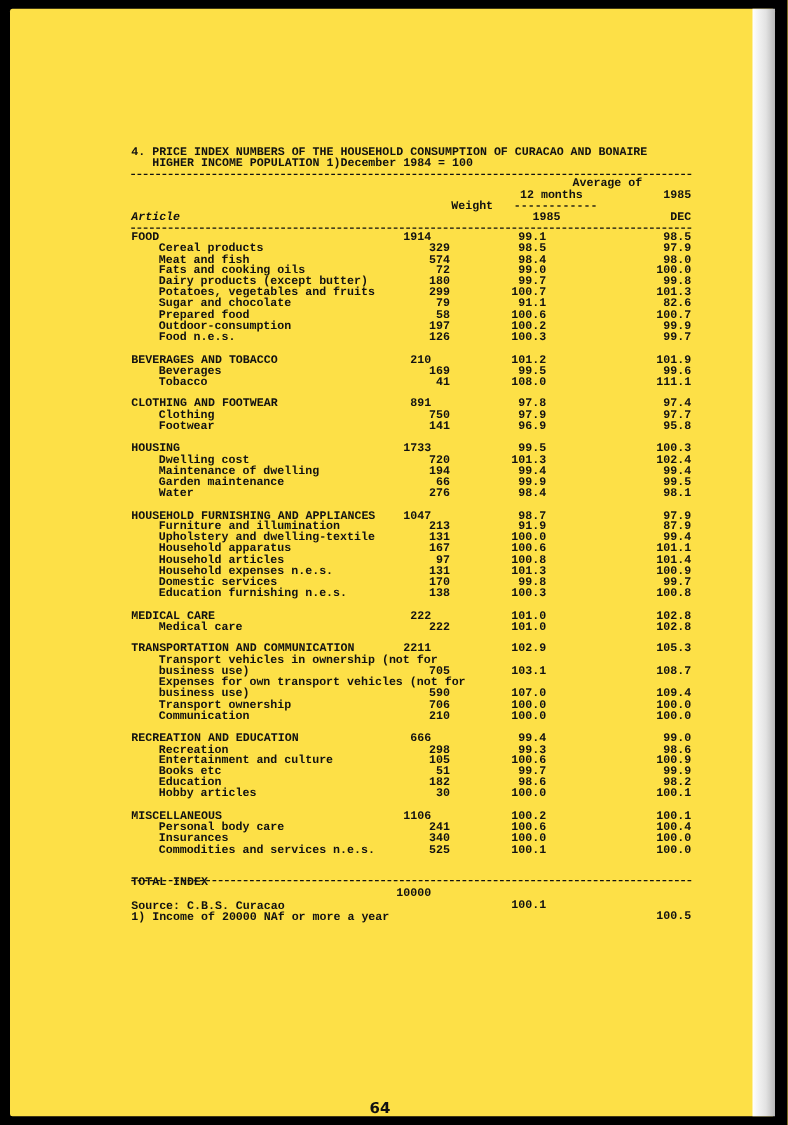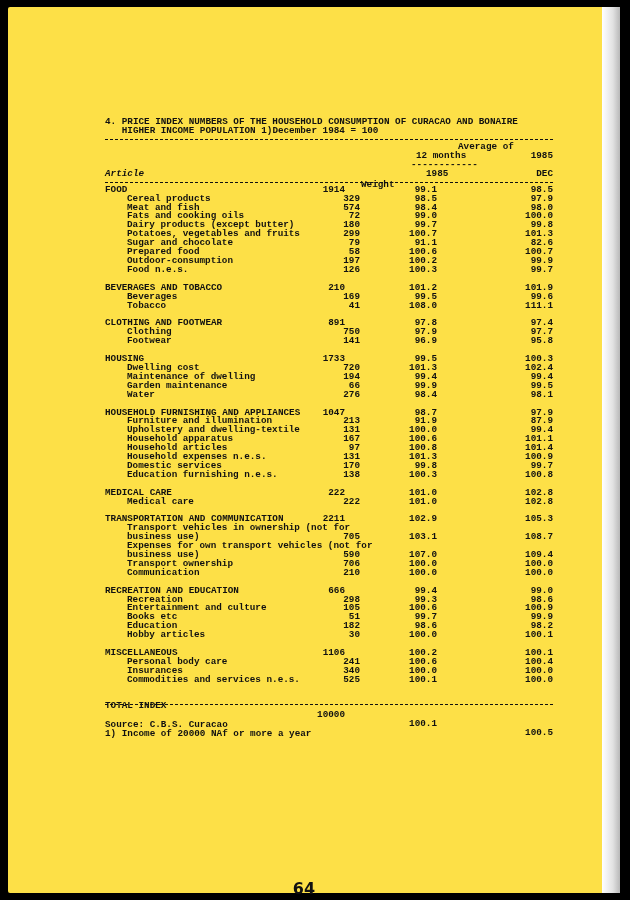--- a/index.html
+++ b/index.html
@@ -52,21 +52,21 @@
     .gap { height: 9px; }
     .notes { margin-top: 8px; }
     .notes div { white-space: pre; }
     .pagenum {
       position: absolute;
       left: 0; width: 612px;
       top: 872px;
       text-align: center;
       font-family: "DejaVu Sans", sans-serif;
       font-weight: bold;
-      font-size: 16px;
+      font-size: 12px;
       color: #111;
       padding-right: 20px;
       box-sizing: border-box;
     }
   </style>
 </head>
 <body>
 
 <div class="page">
   <div class="page-shade"></div>
@@ -74,21 +74,21 @@
   <div class="content">
     <div class="title">4. PRICE INDEX NUMBERS OF THE HOUSEHOLD CONSUMPTION OF CURACAO AND BONAIRE</div>
     <div class="title-row">
       <span class="title">   HIGHER INCOME POPULATION 1)</span>
       <span class="title">December 1984 = 100</span>
     </div>
     <div class="dash"></div>
 
     <div class="hdr">
       <span style="left:0; top:27px;font-style:italic;">Article</span>
-      <span style="left:256px; top:18px;margin-top:20px;">Weight</span>
+      <span style="left:256px; top:18px;">Weight</span>
       <span style="left:311px; top:0px;margin-left:42px;">Average of</span>
       <span style="left:311px; top:9px;">12 months</span>
       <span style="left:306px; top:18px;">------------</span>
       <span style="left:321px; top:27px;">1985</span>
       <span style="right:0; top:9px;">1985</span>
       <span style="right:0; top:27px;">DEC</span>
     </div>
     <div class="dash"></div>
 
     <div class="rows" id="rows">

